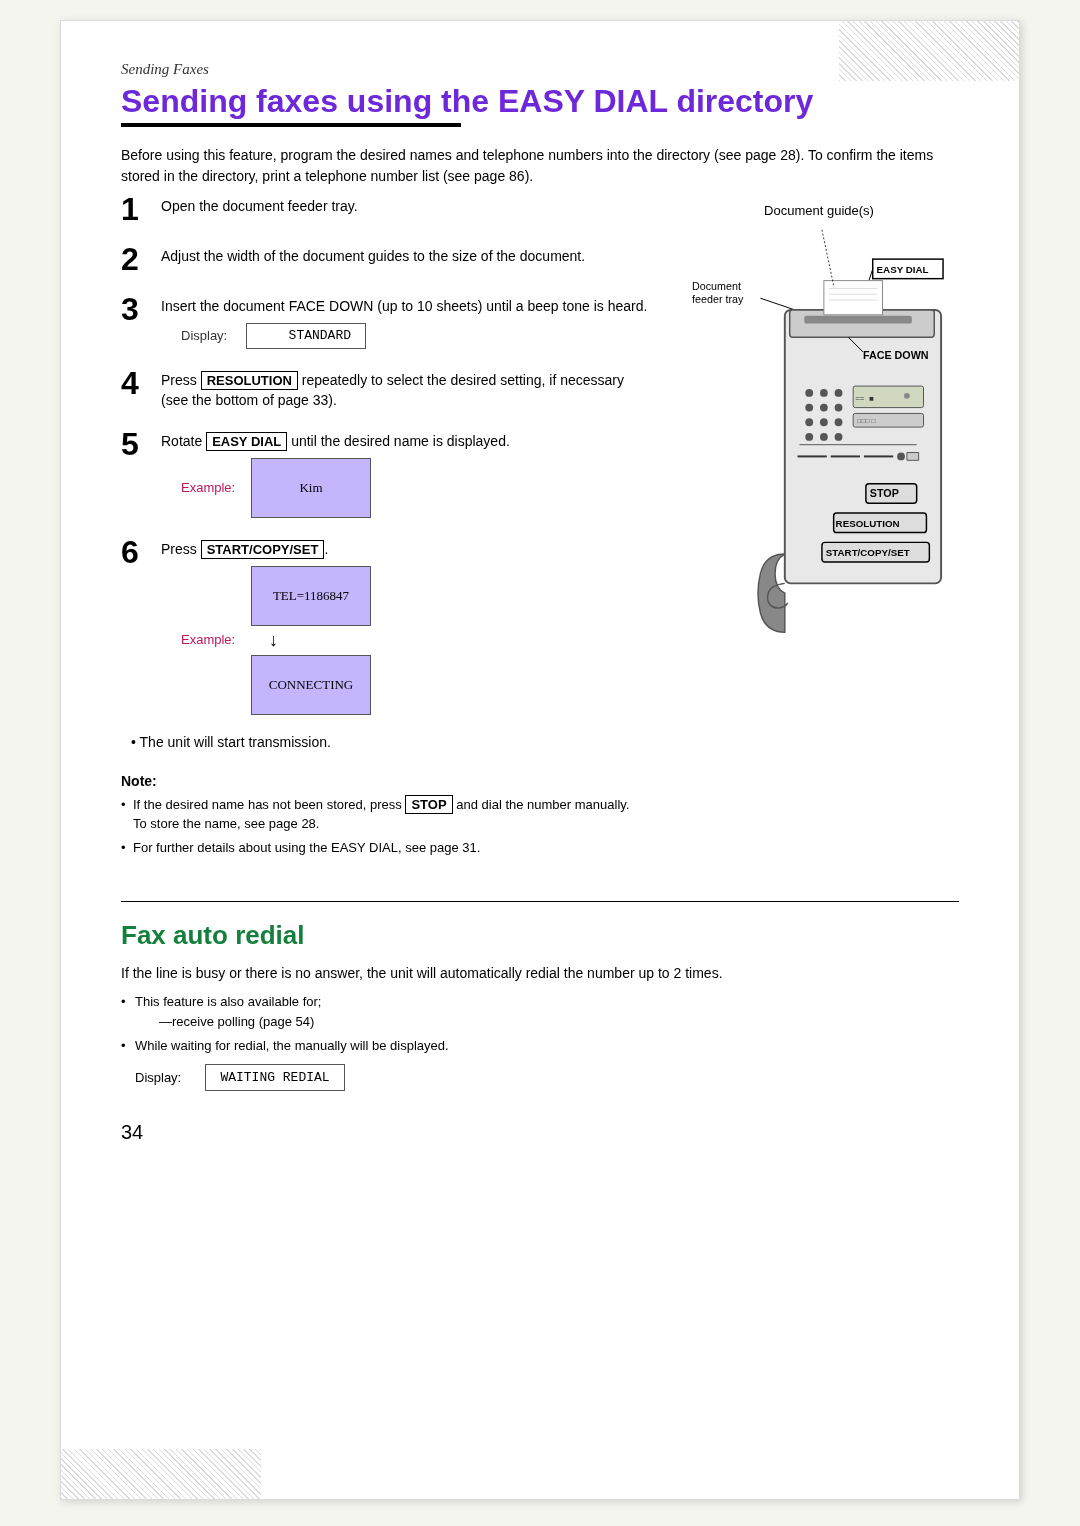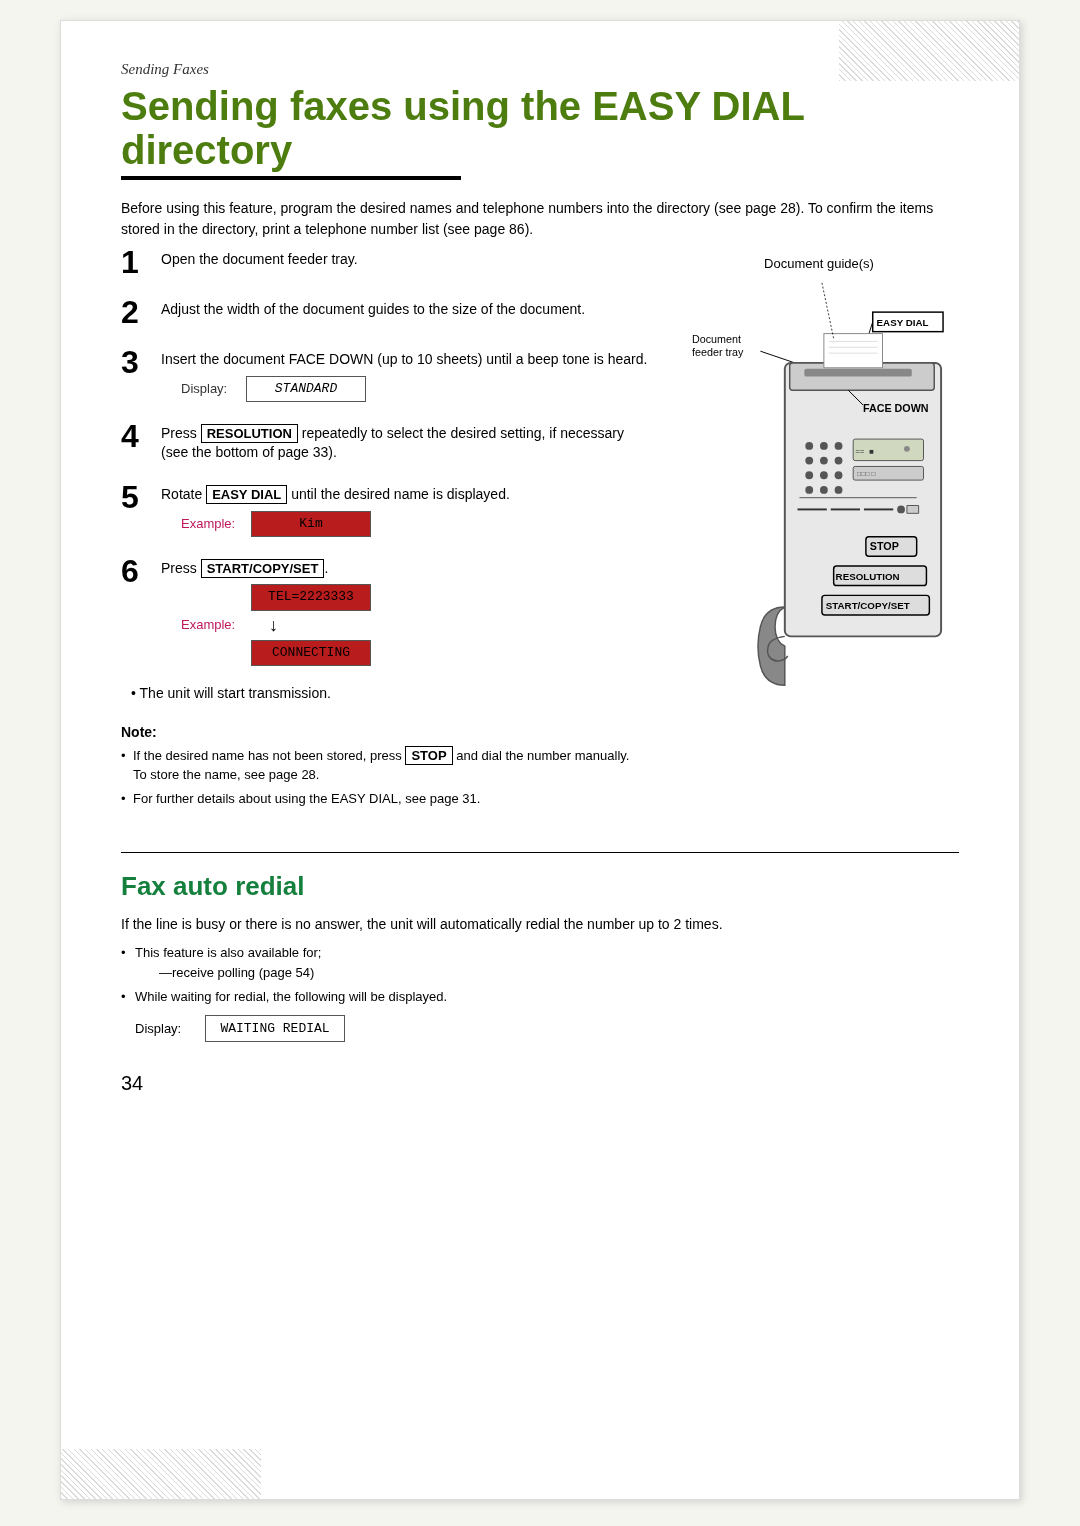--- a/index.html
+++ b/index.html
@@ -34,23 +34,23 @@
 
     .section-label {
       font-style: italic;
       font-size: 15px;
       color: #333;
       margin-bottom: 6px;
       font-family: 'Times New Roman', serif;
     }
 
     .page-title {
-      font-size: 40px;
+      font-size: 32px;
       font-weight: bold;
-      color: #4d7c0f;
+      color: #6d28d9;
       line-height: 1.1;
       margin-bottom: 4px;
       font-family: Arial, sans-serif;
     }
 
     .title-underline {
       height: 4px;
       background: #000;
       width: 340px;
       margin-bottom: 18px;
@@ -121,45 +121,44 @@
       min-width: 55px;
     }
 
     .display-box {
       border: 1.5px solid #555;
       padding: 3px 14px;
       font-family: 'Courier New', monospace;
       font-size: 13px;
       background: #fff;
       min-width: 120px;
-      text-align: center;
-      font-style: italic;
+      text-align: right;
     }
 
     .example-row {
       display: flex;
       align-items: center;
       gap: 10px;
       margin-top: 6px;
       margin-left: 20px;
     }
 
     .example-label {
       font-size: 13px;
       font-family: Arial, sans-serif;
       color: #be185d;
       min-width: 60px;
     }
 
     .example-box {
       border: 1.5px solid #555;
-      padding: 3px 14px;
-      font-family: Liberation Mono, monospace;
-      font-size: 13px;
-      background: #b91c1c;
+      padding: 20px 14px;
+      font-family: Liberation Serif, serif;
+      font-size: 13px;
+      background: #c4b5fd;
       min-width: 120px;
       text-align: center;
     }
 
     .button-label {
       font-weight: bold;
       border: 1.5px solid #000;
       padding: 1px 5px;
       font-size: 13px;
       font-family: Arial, sans-serif;
@@ -375,21 +374,21 @@
         </div>
       </div>
 
       <div class="step">
         <div class="step-number">6</div>
         <div class="step-content">
           Press <span class="button-label">START/COPY/SET</span>.
           <div class="example-row">
             <span class="example-label">Example:</span>
             <div style="display:flex;flex-direction:column;align-items:flex-start;">
-              <div class="example-box">TEL=2223333</div>
+              <div class="example-box">TEL=1186847</div>
               <div style="font-size:18px; margin:2px 0 2px 18px;">↓</div>
               <div class="example-box">CONNECTING</div>
             </div>
           </div>
         </div>
       </div>
 
       <div class="bullet-text">The unit will start transmission.</div>
 
       <div class="notes-section">
@@ -492,21 +491,21 @@
     <p class="redial-text">If the line is busy or there is no answer, the unit will automatically redial the number up to 2 times.</p>
 
     <div class="redial-bullet">
       <span>This feature is also available for;</span>
       <div class="redial-indent">
         <div>—receive polling (page 54)</div>
       </div>
     </div>
 
     <div class="redial-bullet">
-      <span>While waiting for redial, the following will be displayed.</span>
+      <span>While waiting for redial, the manually will be displayed.</span>
       <div class="waiting-row">
         <span class="waiting-label">Display:</span>
         <div class="waiting-box">WAITING REDIAL</div>
       </div>
     </div>
 
   </div>
 
   <div class="page-number">34</div>
 

